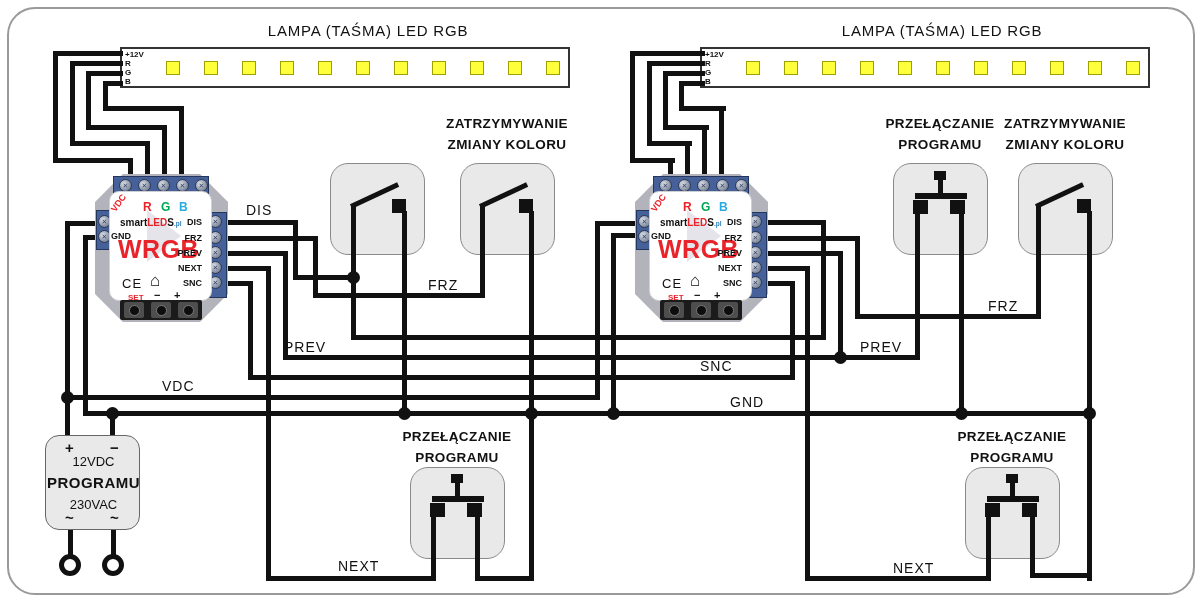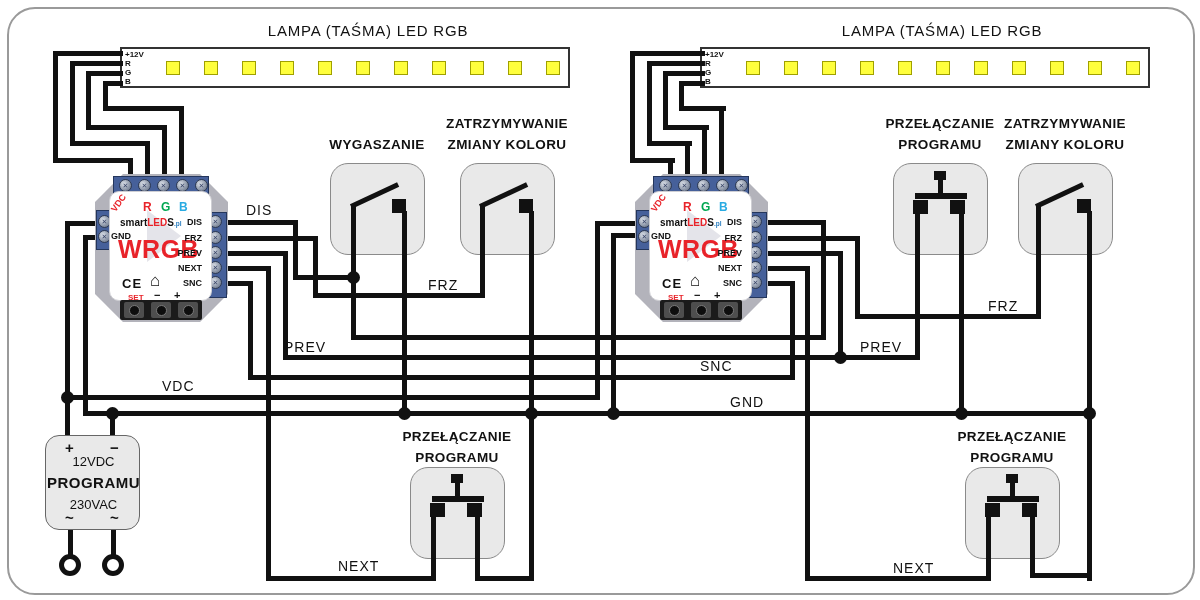--- a/index.html
+++ b/index.html
@@ -30,21 +30,21 @@
   .panel{position:absolute;left:14px;top:17px;width:103px;height:110px;background:#fff;border:1px solid #cfcfd4;border-radius:10px;box-sizing:border-box;}
   .watermark{position:absolute;left:52px;top:36px;width:0;height:0;border-left:34px solid #e4e4ea;border-top:26px solid transparent;border-bottom:26px solid transparent;}
   .m-vdc{position:absolute;left:14px;top:24px;font-size:9px;font-weight:700;color:#e8232a;transform:rotate(-55deg);}
   .m-rgb{position:absolute;top:26px;font-size:12px;font-weight:700;}
   .m-brand{position:absolute;left:25px;top:43px;font-size:10px;font-weight:700;color:#111;white-space:nowrap;}
   .m-brand .led{color:#e8232a;text-align:center;}
   .m-brand .sub{font-size:6.5px;color:#2a7ec0;}
   .m-gnd{position:absolute;left:16px;top:57px;font-size:9px;font-weight:700;color:#111;}
   .m-model{position:absolute;left:23px;top:61px;font-size:25px;font-weight:700;color:#e8232a;letter-spacing:.5px;}
   .m-pin{position:absolute;right:26px;font-size:9px;font-weight:700;color:#111;text-align:right;}
-  .m-ce{position:absolute;left:27px;top:102px;font-size:13px;font-weight:700;letter-spacing:1px;color:#111;}
+  .m-ce{position:absolute;left:27px;top:102px;font-size:13px;font-weight:400;letter-spacing:1px;color:#111;}
   .m-house{position:absolute;left:55px;top:97px;font-size:17px;color:#111;}
   .m-set{position:absolute;left:33px;top:119px;font-size:8px;font-weight:700;color:#e8232a;}
   .m-min{position:absolute;left:59px;top:115px;font-size:11px;font-weight:700;color:#111;}
   .m-plu{position:absolute;left:79px;top:115px;font-size:11px;font-weight:700;color:#111;}
   .btnrow{position:absolute;left:25px;top:126px;width:82px;height:20px;background:#1b1b1b;border-radius:2px;}
   .pbtn{position:absolute;top:2px;width:20px;height:16px;background:#4e4e4e;border-radius:2px;display:flex;align-items:center;justify-content:center;}
   .pbtn::after{content:"";width:9px;height:9px;border-radius:50%;background:#0d0d0d;border:1px solid #7a7a7a;}
 </style>
 </head>
 <body>
@@ -93,23 +93,20 @@
   <div class="btnbar" style="left:432px;top:496px;"></div>
   <div class="sqterm" style="left:430px;top:503px;width:15px;"></div>
   <div class="sqterm" style="left:467px;top:503px;width:15px;"></div>
 
   <div class="btncap" style="left:1006px;top:474px;"></div>
   <div class="wire" style="left:1010px;top:483px;width:5px;height:15px;"></div>
   <div class="btnbar" style="left:987px;top:496px;"></div>
   <div class="sqterm" style="left:985px;top:503px;width:15px;"></div>
   <div class="sqterm" style="left:1022px;top:503px;width:15px;"></div>
 
-  <div class="caption" style="left:302px;top:134px;">
-    <div>WYGASZANIE</div>
-  </div>
   <div class="caption" style="left:432px;top:113px;">
     <div>ZATRZYMYWANIE</div>
     <div>ZMIANY KOLORU</div>
   </div>
   <div class="caption" style="left:865px;top:113px;">
     <div>PRZEŁĄCZANIE</div>
     <div>PROGRAMU</div>
   </div>
   <div class="caption" style="left:990px;top:113px;">
     <div>ZATRZYMYWANIE</div>

